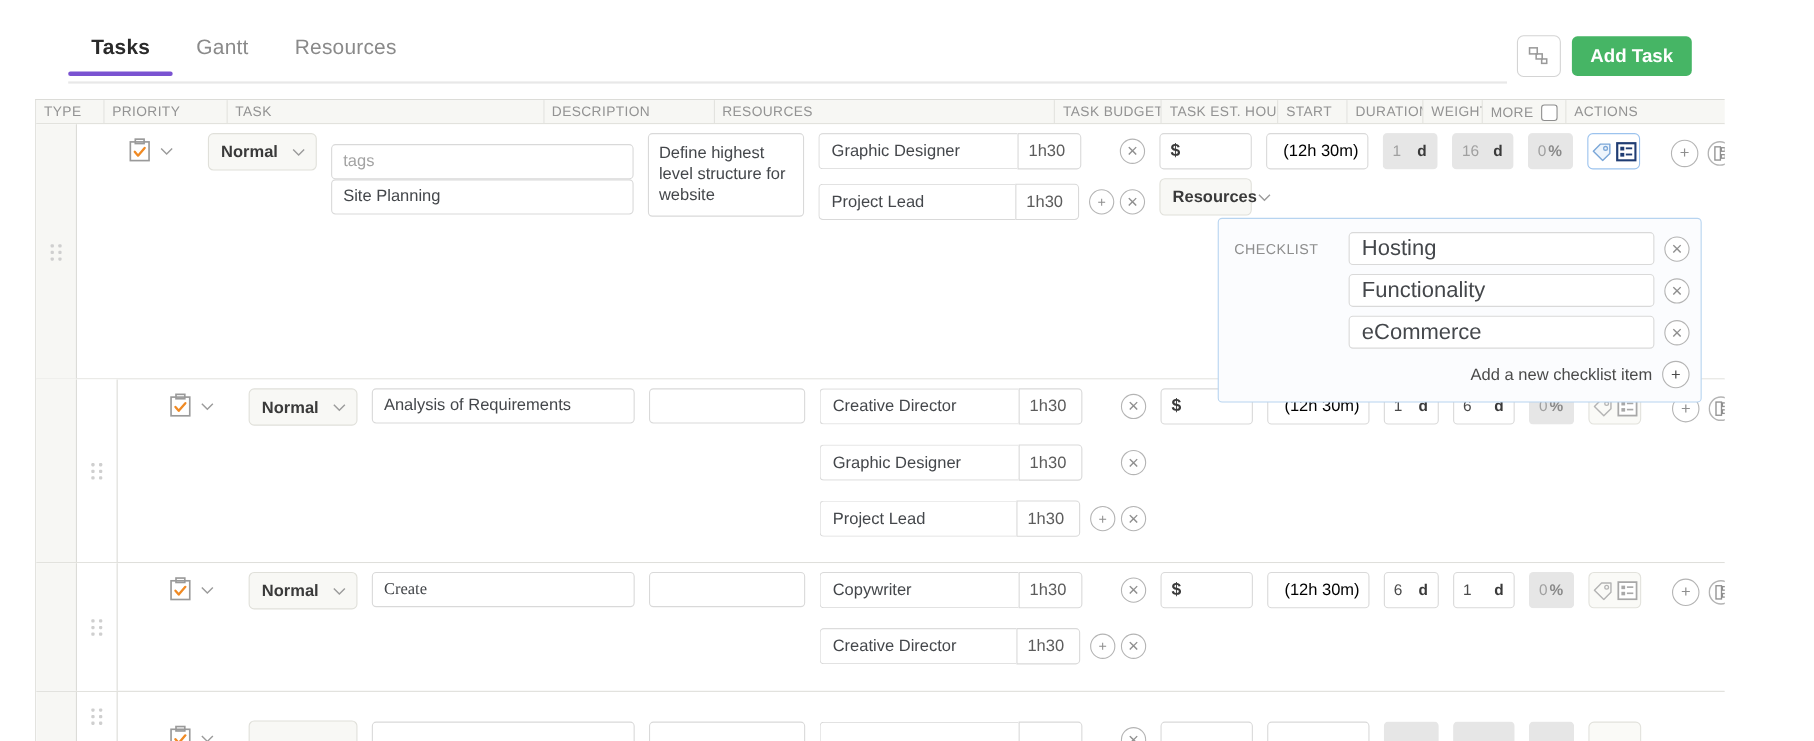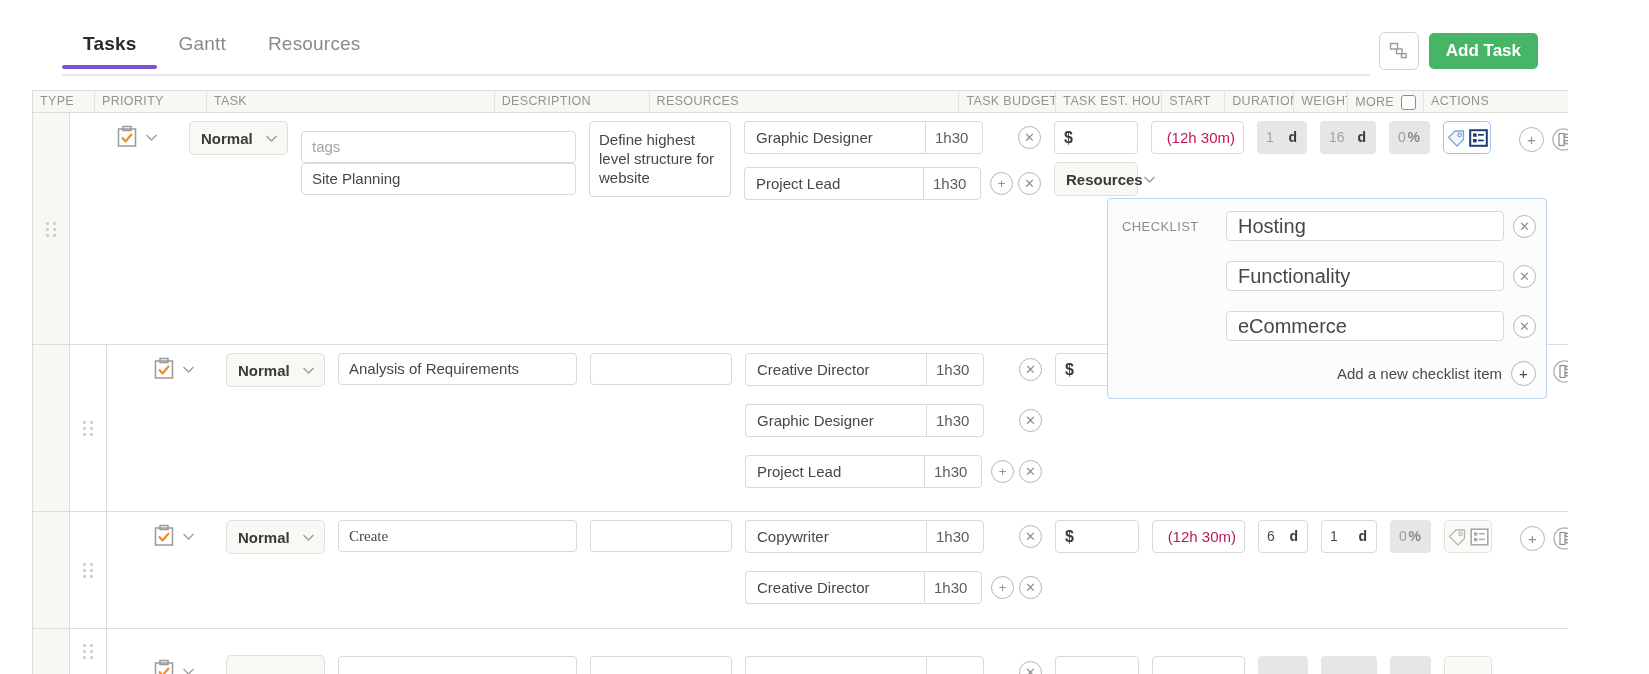--- a/index.html
+++ b/index.html
@@ -254,21 +254,21 @@
   .res-ops { display: flex; align-items: center; gap: 5px; margin-left: 9px; }
   .res-ops .spacer { width: 21px; height: 21px; flex: 0 0 21px; }
 
   .money {
     border: 1px solid #d9d9d9; border-radius: 4px; background: #fff;
     height: 33px; line-height: 31px; font-size: 16px; font-weight: bold;
     color: #3a3a3a; padding: 0 9px; box-sizing: border-box; width: 100%;
   }
   .esth {
     border: 1px solid #d9d9d9; border-radius: 4px; background: #fff;
-    height: 33px; line-height: 31px; font-size: 15px; color: #be185d;
+    height: 33px; line-height: 31px; font-size: 15px; color: #000000;
     padding: 0 8px; box-sizing: border-box; width: 100%; text-align: right;
   }
   .numfld {
     border: 1px solid transparent; border-radius: 4px;
     background: #e6e6e6; color: #a0a0a0;
     height: 33px; line-height: 31px; font-size: 14px;
     box-sizing: border-box; width: 100%;
     display: flex; align-items: center; justify-content: space-between;
     padding: 0 9px 0 8px;
   }
@@ -301,21 +301,21 @@
     position: absolute;
     left: 1074px; top: 85px;
     width: 440px;
     border: 1px solid #b7d4f0;
     border-radius: 4px;
     background: #fbfcfe;
     box-sizing: border-box;
     padding: 12px 0 12px 14px;
     z-index: 5;
   }
-  .cl-row { display: flex; align-items: center; margin-bottom: 20px; }
+  .cl-row { display: flex; align-items: center; margin-bottom: 8px; }
   .cl-label {
     width: 104px;
     font-size: 13px; color: #8e8e8e; letter-spacing: .4px;
     flex: 0 0 104px;
   }
   .cl-inp {
     flex: 1;
     border: 1px solid #d9d9d9; border-radius: 4px; background: #fff;
     height: 30px; line-height: 28px; font-size: 20px; color: #44474b;
     padding: 0 11px; box-sizing: border-box;

